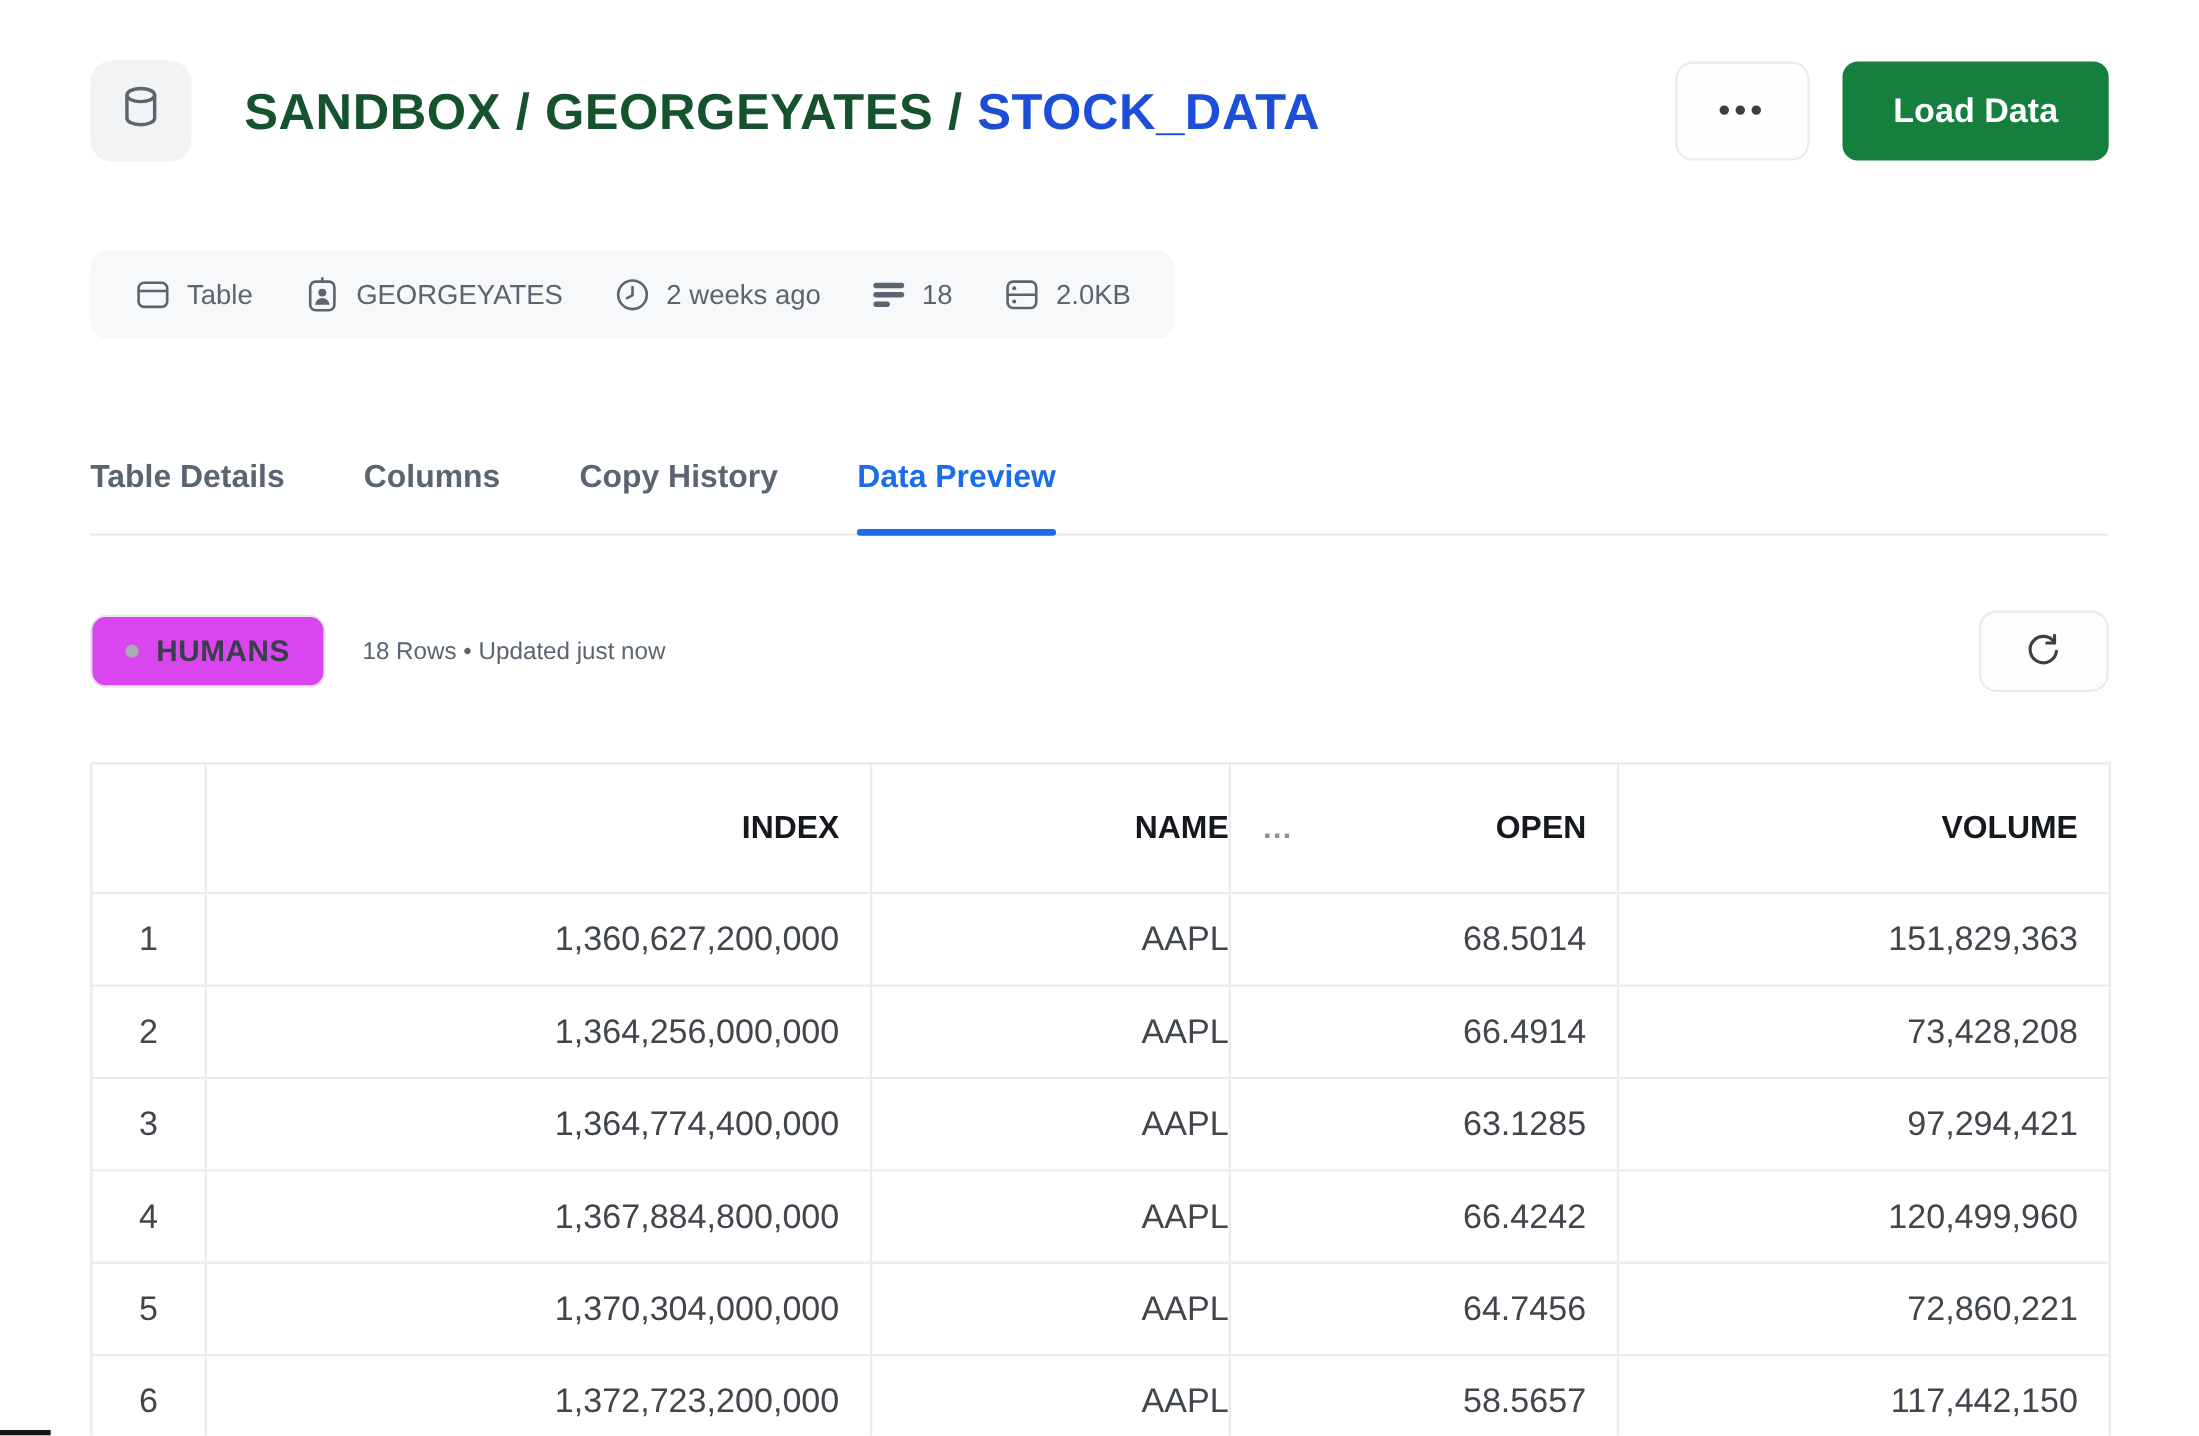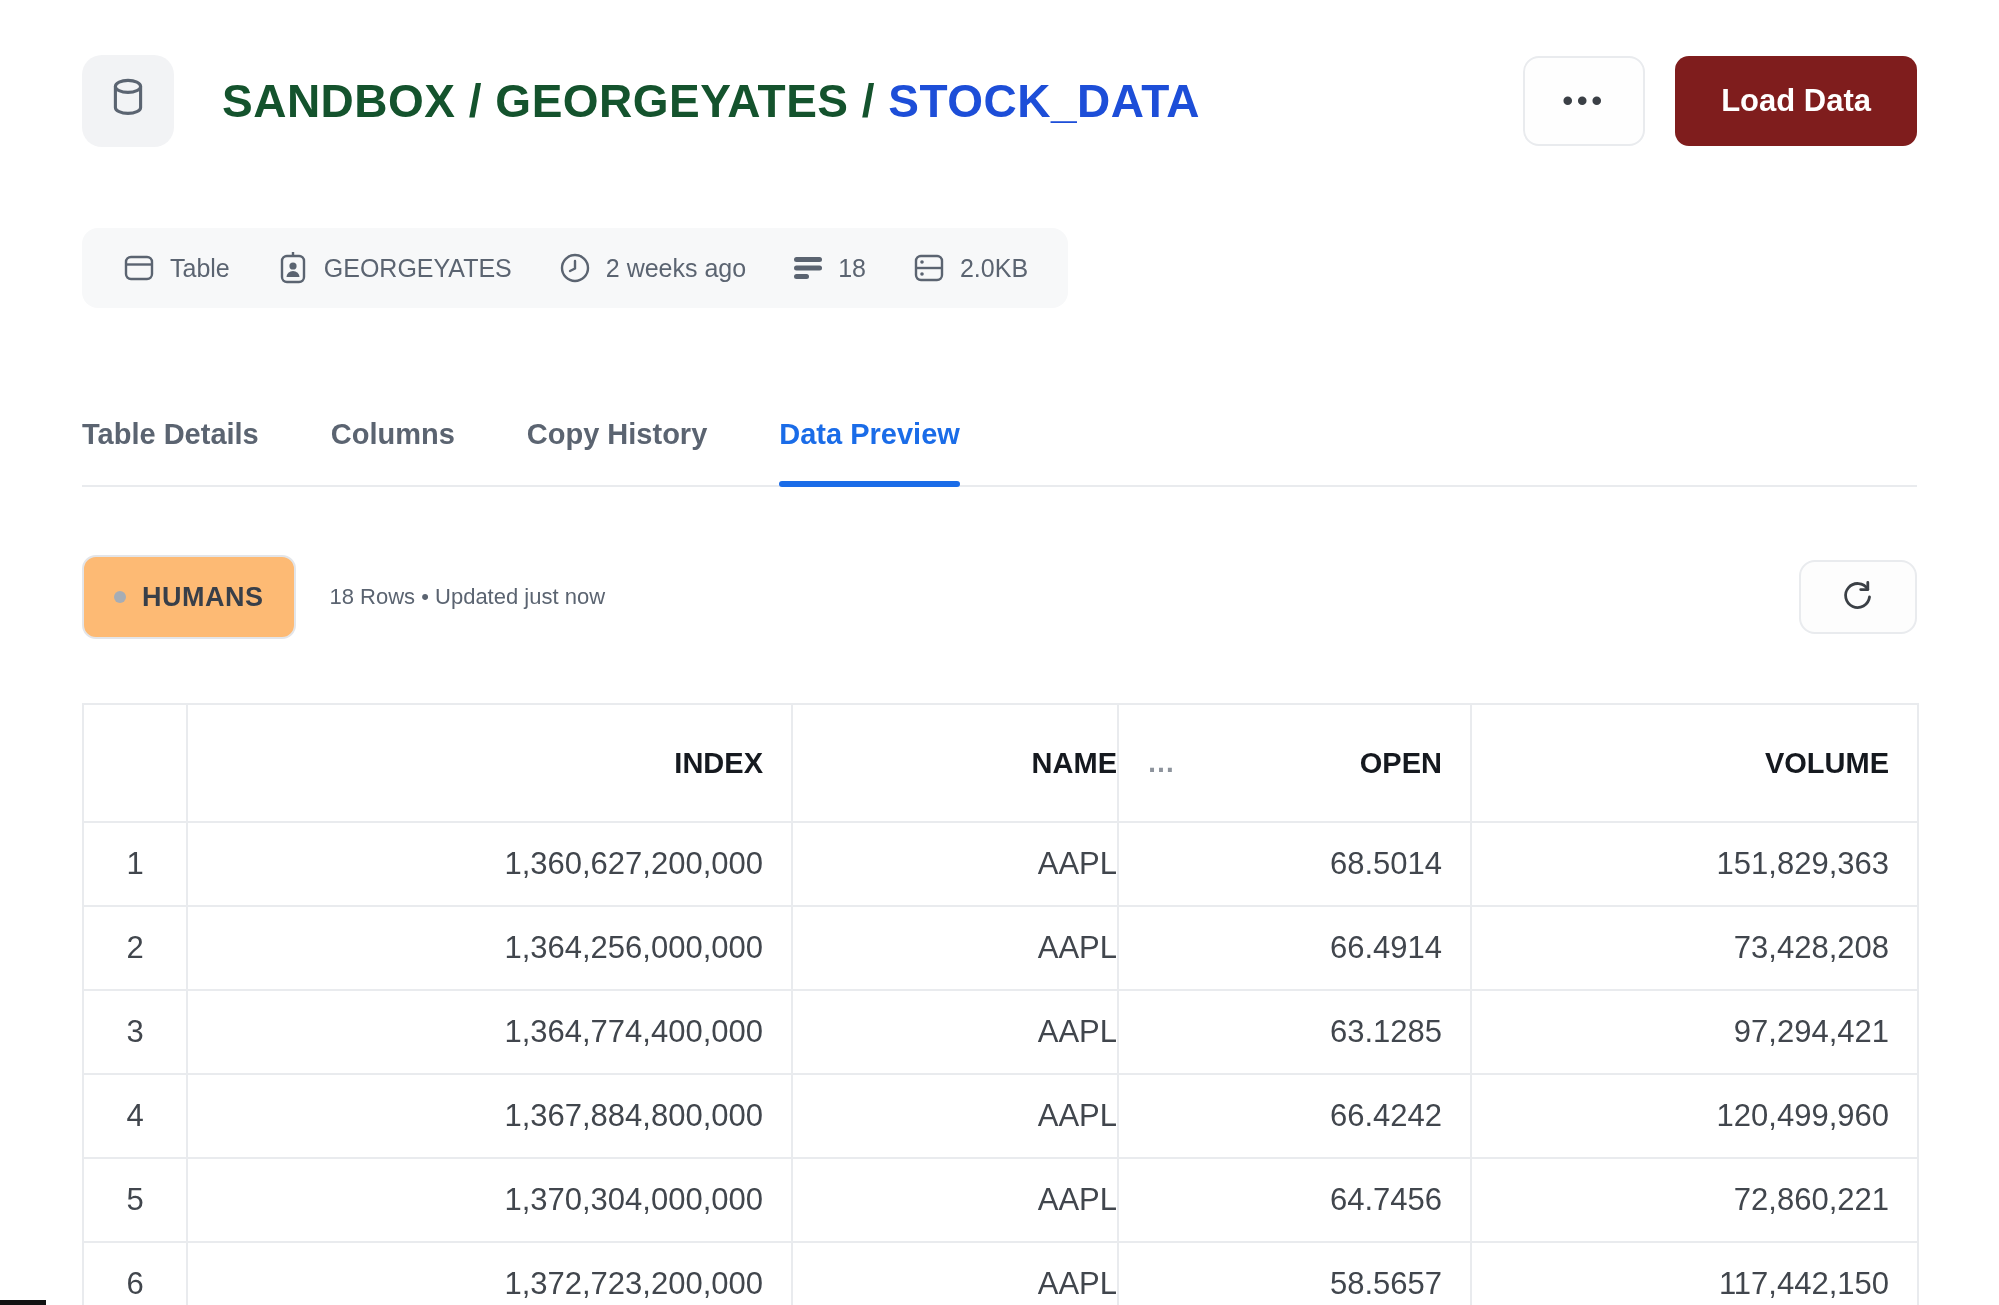--- a/index.html
+++ b/index.html
@@ -23,21 +23,21 @@
   .title .strong { color: #1d4ed8; }
   .header-spacer { flex: 1; }
   .more-btn {
     width: 122px; height: 90px; border-radius: 16px; background: #fefefe;
     border: 2px solid #e9ebee; display: flex; align-items: center; justify-content: center;
     cursor: pointer;
   }
   .more-btn span { color: #3b4046; font-size: 30px; letter-spacing: 4px; font-weight: 700; line-height: 0; }
   .load-btn {
     margin-left: 30px; height: 90px; padding: 0 46px; border-radius: 14px;
-    background: #7f1d1d; border: none; color: #ffffff; font-size: 31px; font-weight: 600;
+    background: #15803d; border: none; color: #ffffff; font-size: 31px; font-weight: 600;
     font-family: "Liberation Sans", sans-serif; cursor: pointer;
   }
 
   
   .meta-bar {
     margin-top: 81px; display: inline-flex; align-items: center;
     height: 80px; padding: 0 40px; gap: 46px;
     background: #f7f8f9; border-radius: 16px;
   }
   .meta-item { display: flex; align-items: center; gap: 14px; color: #5b6471; font-size: 25px; }
@@ -52,21 +52,21 @@
   .tab.active { color: #1a6ce8; }
   .tab.active::after {
     content: ""; position: absolute; left: 0; right: 0; bottom: -2px;
     height: 6px; border-radius: 3px; background: #1a6ce8;
   }
 
   
   .preview-bar { margin-top: 68px; display: flex; align-items: center; }
   .schema-badge {
     display: inline-flex; align-items: center; gap: 16px;
-    height: 84px; padding: 0 30px; background: #fdba74;
+    height: 66px; padding: 0 30px; background: #d946ef;
     border: 2px solid #e3e5e9; border-radius: 14px; cursor: pointer;
   }
   .schema-dot { width: 12px; height: 12px; border-radius: 50%; background: #a6adb6; }
   .schema-label { font-size: 27px; font-weight: 600; color: #383f49; letter-spacing: 0.5px; }
   .preview-summary { margin-left: 34px; font-size: 22px; color: #5b6471; }
   .refresh-btn {
     margin-left: auto; width: 118px; height: 74px; border-radius: 16px;
     background: #fdfdfd; border: 2px solid #e9ebee; display: flex;
     align-items: center; justify-content: center; cursor: pointer;
   }

